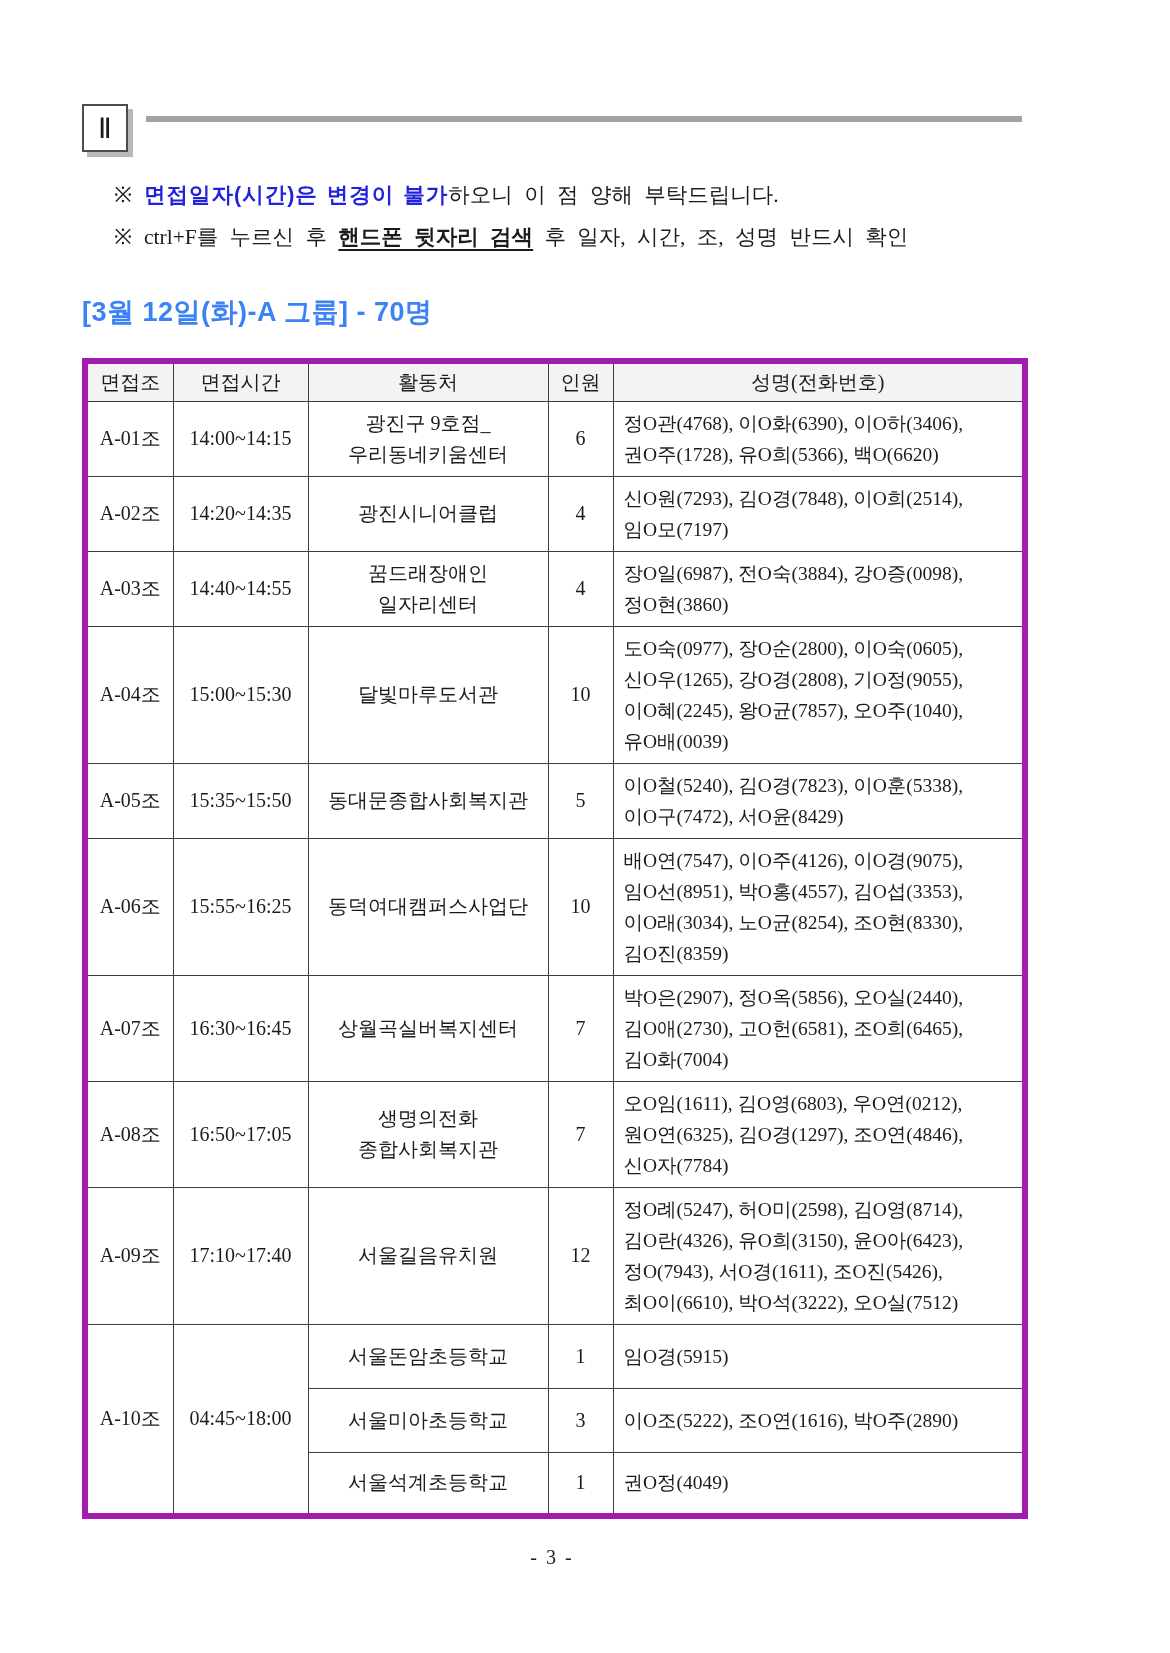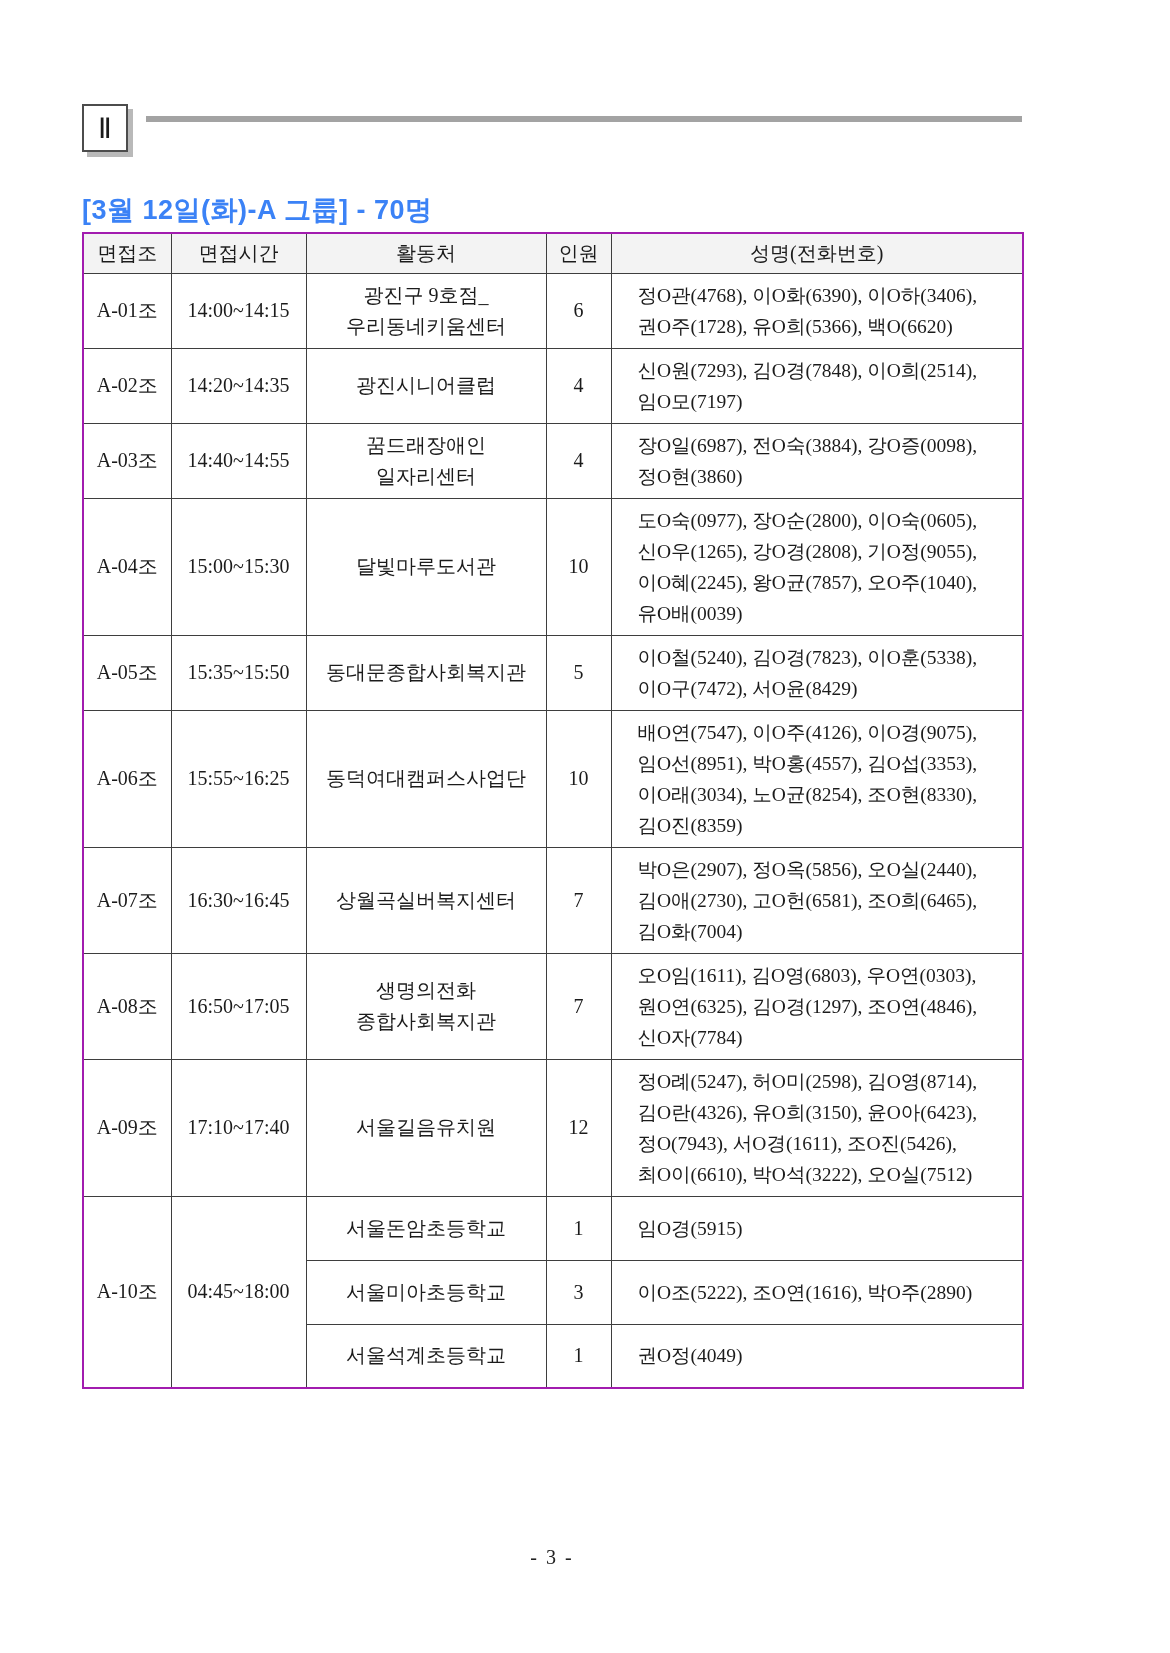--- a/index.html
+++ b/index.html
@@ -51,39 +51,39 @@
 
   
   .group-title {
     margin-top:40px;
     font-family:"Liberation Sans", sans-serif;
     font-weight:800; font-size:27px; letter-spacing:0.5px; color:#3b82f6;
   }
 
   
   table.schedule {
-    margin-top:4px; width:940px;
+    margin-top:28px; width:940px;
     border-collapse:collapse; table-layout:fixed;
-    border:2px solid #a21caf;
+    border:6px solid #a21caf;
   }
   .schedule th {
     background:#f3f3f3; font-weight:normal;
     font-size:20px; height:40px;
     border:1px solid #3e3e3e;
   }
   .schedule td {
     border:1px solid #3e3e3e;
     font-size:20px; line-height:31px;
     padding:6px 4px;
     text-align:center; vertical-align:middle;
     white-space:pre-line;
   }
   .schedule td.c-names {
     text-align:left; font-size:19.5px;
-    padding-left:26px; padding-right:6px;
+    padding-left:10px; padding-right:6px;
   }
   .schedule tr.row-a10 td { height:64px; }
 
   
   .footer {
     position:absolute; left:82px; width:940px; bottom:84px;
     text-align:center; font-size:20px; letter-spacing:2px; color:#222;
   }
 </style>
 </head>
@@ -94,20 +94,28 @@
 
     <div class="sec-head">
       <div class="sec-num-box">
         <span>Ⅱ</span>
       </div>
       <div class="sec-title-block">
         <div class="title-rule"></div>
       </div>
     </div>
 
+    <div class="notes">
+      <div class="note">
+        <span class="note-marker">※</span><span class="note-highlight">면접일자(시간)은 변경이 불가</span><span>하오니 이 점 양해 부탁드립니다.</span>
+      </div>
+      <div class="note">
+        <span class="note-marker">※</span><span>ctrl+F를 누르신 후 </span><span class="note-underline">핸드폰 뒷자리 검색</span><span> 후 일자, 시간, 조, 성명 반드시 확인</span>
+      </div>
+    </div>
 
     <div class="group-title">[3월 12일(화)-A 그룹] - 70명</div>
 
     <table class="schedule">
       <colgroup>
         <col style="width:88px">
           <col style="width:135px">
           <col style="width:240px">
           <col style="width:65px">
           <col style="width:412px">
@@ -184,21 +192,21 @@
           <td class="c-names">박O은(2907), 정O옥(5856), 오O실(2440),
 김O애(2730), 고O헌(6581), 조O희(6465),
 김O화(7004)</td>
         </tr>
         <tr>
           <td class="c-group">A-08조</td>
           <td class="c-time">16:50~17:05</td>
           <td class="c-place">생명의전화
 종합사회복지관</td>
           <td class="c-count">7</td>
-          <td class="c-names">오O임(1611), 김O영(6803), 우O연(0303),
+          <td class="c-names">오O임(1611), 김O영(6803), 우O연(0212),
 원O연(6325), 김O경(1297), 조O연(4846),
 신O자(7784)</td>
         </tr>
         <tr>
           <td class="c-group">A-09조</td>
           <td class="c-time">17:10~17:40</td>
           <td class="c-place">서울길음유치원</td>
           <td class="c-count">12</td>
           <td class="c-names">정O례(5247), 허O미(2598), 김O영(8714),
 김O란(4326), 유O희(3150), 윤O아(6423),

